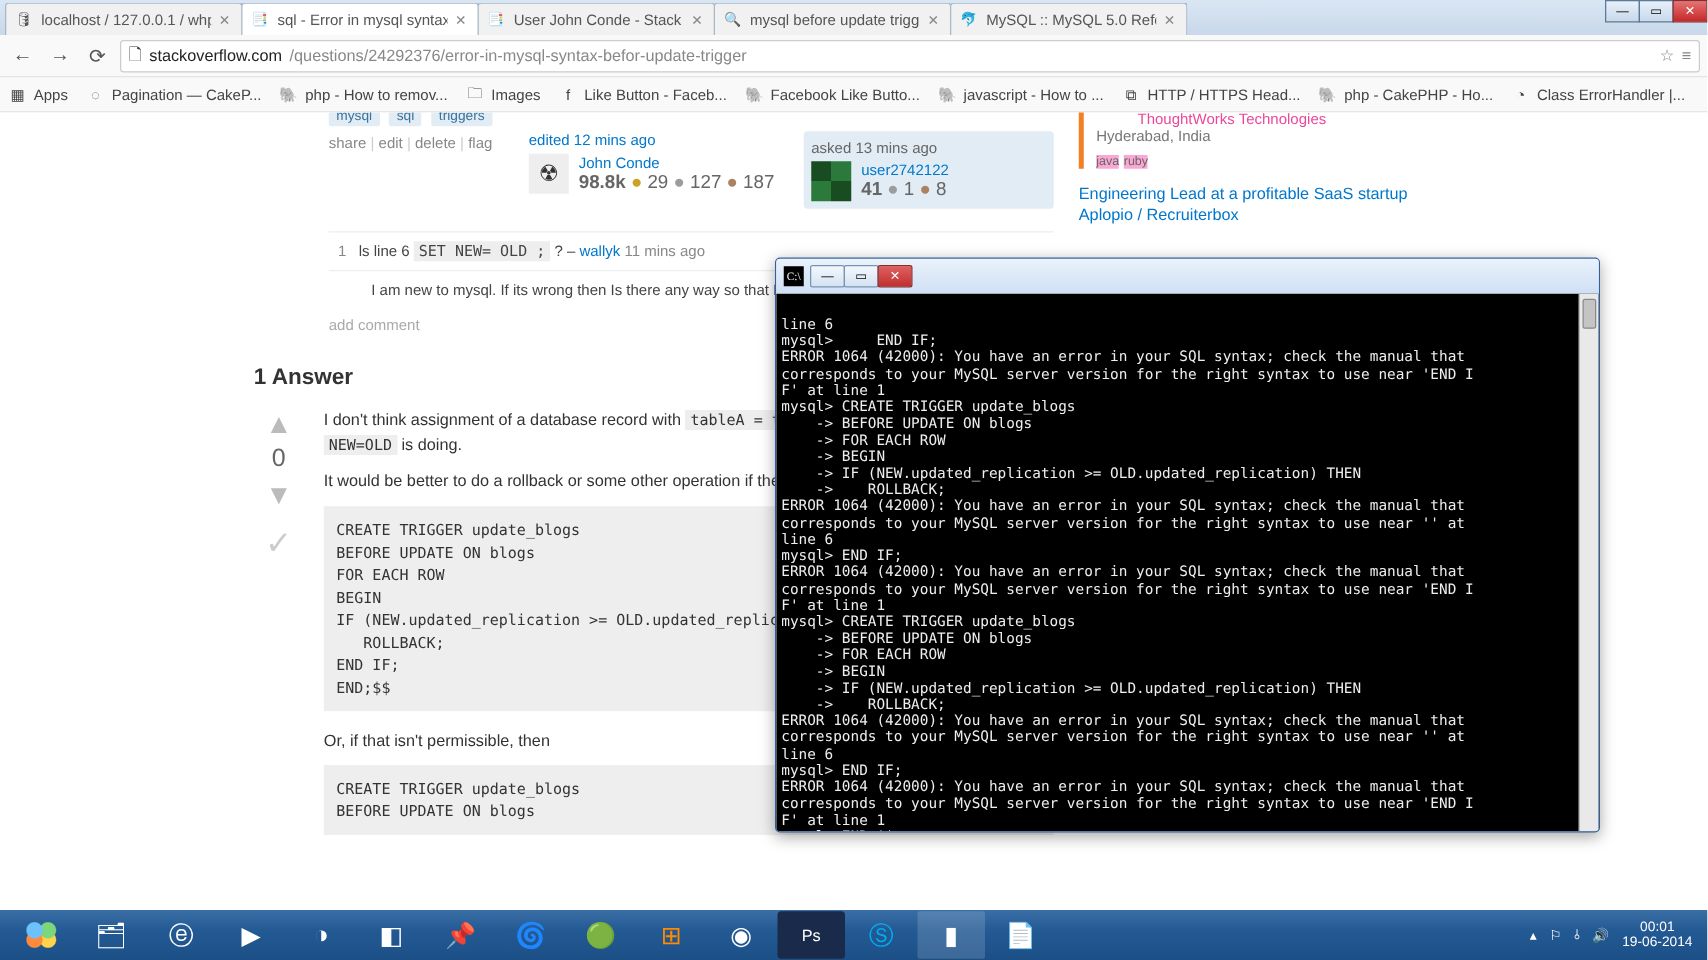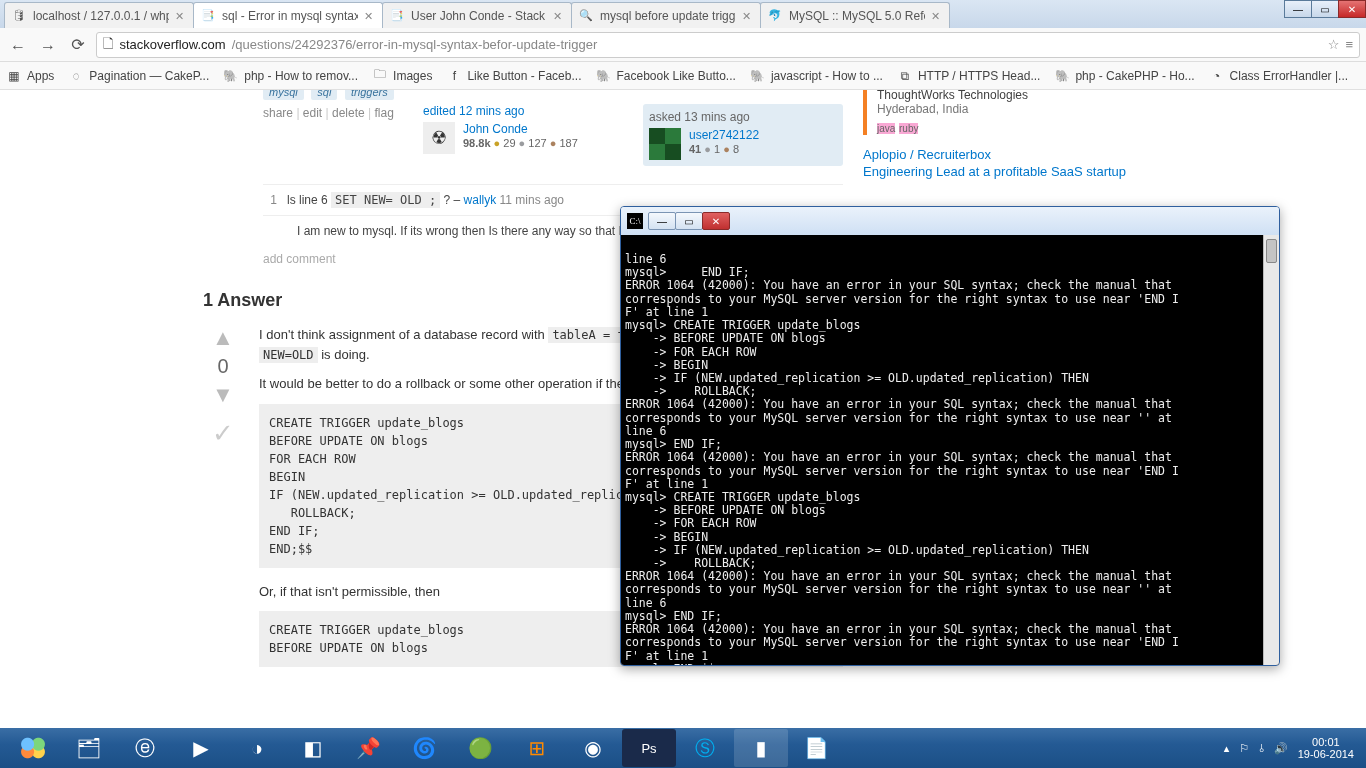--- a/index.html
+++ b/index.html
@@ -27,33 +27,33 @@
 .bookbar .bm-icon { width:16px; height:16px; display:inline-flex; align-items:center; justify-content:center; font-size:12px; }
 
 
 .page { position:absolute; left:0; right:0; top:90px; bottom:40px; overflow:hidden; background:#fff; }
 .content { max-width:980px; margin:0 auto; padding:0 10px; display:flex; gap:20px; font-size:13px; color:#333; }
 .main { flex:1; padding-top:0; }
 .sidebar { width:300px; padding-top:0; }
 .post-actions { color:#888; font-size:12px; margin:2px 0 8px; }
 .post-actions a { color:#888; text-decoration:none; }
 .post-actions .sep { color:#ccc; }
-.tags { margin:-6px 0 4px;font-style:italic; }
+.tags { margin:-6px 0 4px; }
 .tags .tag { display:inline-block; background:#e1ecf4; color:#39739d; font-size:11px; padding:2px 6px; border-radius:2px; margin-right:4px; }
 .editor-cards { display:flex; gap:20px; margin-bottom:18px; }
 .editor-card { width:200px; }
 .editor-head { font-size:12px; }
 .editor-head .edited { color:#07c; }
 .editor-head .asked { color:#666; }
 .editor-body { display:flex; gap:8px; margin-top:4px; align-items:flex-start; }
 .editor-avatar { width:32px; height:32px; background:#eee; display:flex; align-items:center; justify-content:center; font-size:18px; }
 .editor-avatar.asker { background:repeating-conic-gradient(#2b7a3b 0 25%, #174d21 0 50%); }
 .editor-meta { font-size:12px; }
 .editor-meta .uname { color:#07c; text-decoration:none; }
-.editor-meta .rep { color:#666; font-size:11px;margin-top:28px; }
+.editor-meta .rep { color:#666; font-size:15px;margin-top:28px; }
 .editor-meta .badge-g::before{content:"● ";color:#c9a227}
 .editor-meta .badge-s::before{content:"● ";color:#9a9c9f}
 .editor-meta .badge-b::before{content:"● ";color:#ab825f}
 
 .comment { border-top:1px solid #eee; padding:8px 0 8px 0; font-size:12px; color:#444; display:flex; gap:10px; }
 .comment .score { color:#888; width:14px; text-align:right; }
 .comment .body { flex:1; }
 .comment code { background:#eee; padding:1px 4px; font-family:Consolas,monospace; font-size:12px; }
 .comment .user-tag { background:#dbeafe; color:#39739d; padding:1px 4px; }
 .comment .time { color:#888; }
@@ -64,21 +64,21 @@
 .answer-wrap { display:flex; gap:16px; }
 .vote-col { width:40px; display:flex; flex-direction:column; align-items:center; gap:4px; color:#bbb; font-size:22px; }
 .vote-col .score { font-size:20px; color:#666; }
 .vote-col .arrow { cursor:pointer; }
 .vote-col .check { font-size:26px; color:#ccc; margin-top:6px; }
 .answer-body { flex:1; line-height:1.5; font-size:13px; }
 .answer-body p { margin:0 0 10px; }
 .answer-body code { background:#eee; padding:1px 4px; font-family:Consolas,monospace; font-size:12px; }
 pre.codeblock { background:#eee; padding:10px; font-family:Consolas,monospace; font-size:12px; line-height:1.5; white-space:pre; overflow:hidden; margin:8px 0 14px; }
 .sidebar .job { border-left:4px solid #f48024; padding-left:10px; margin-bottom:12px; }
-.sidebar .job-title { color:#404040; font-size:12px; margin-top:-2px; }
+.sidebar .job-title { color:#ec4899; font-size:12px; margin-top:-2px;margin-left:33px; }
 .sidebar .job-loc { color:#777; font-size:12px; }
 .sidebar .job-tags .tag { font-size:10px; background:#f9a8d4; color:#666; }
 .sidebar a { color:#07c; text-decoration:none; font-size:13px; }
 .sidebar .link-list div { margin:2px 0; }
 .sidebar .rel { display:flex; gap:8px; align-items:flex-start; margin:6px 0; }
 .sidebar .rel .n { background:#eee; border:1px solid #ccc; color:#666; font-size:11px; width:24px; text-align:center; padding:1px 0; }
 
 
 .cmd-window { position:absolute; left:620px; top:206px; width:660px; height:460px; border:1px solid #2f5f9e; border-radius:4px; background:#fff; box-shadow:0 3px 12px rgba(0,0,0,.35); overflow:hidden; z-index:50; }
 .cmd-titlebar { height:28px; background:linear-gradient(#eaf2fb,#cfe0f4); display:flex; align-items:center; padding:0 6px; font-size:12px; gap:6px; }
@@ -274,22 +274,22 @@
   <div class="sidebar">
    <div class="job">
     <div class="job-title">ThoughtWorks Technologies</div>
     <div class="job-loc">Hyderabad, India</div>
     <div class="job-tags" style="margin-top:4px">
      <span class="tag">java</span>
      <span class="tag">ruby</span>
     </div>
    </div>
    <div class="link-list">
+    <div><a>Engineering Lead at a profitable SaaS startup</a></div>
     <div><a>Aplopio / Recruiterbox</a></div>
-    <div><a>Engineering Lead at a profitable SaaS startup</a></div>
    </div>
    <div style="height:440px"></div>
    <div class="rel">
     <span class="n">0</span>
     <a>MySQL Trigger, vague syntax error</a>
    </div>
   </div>
  </div>
 </div>
 

